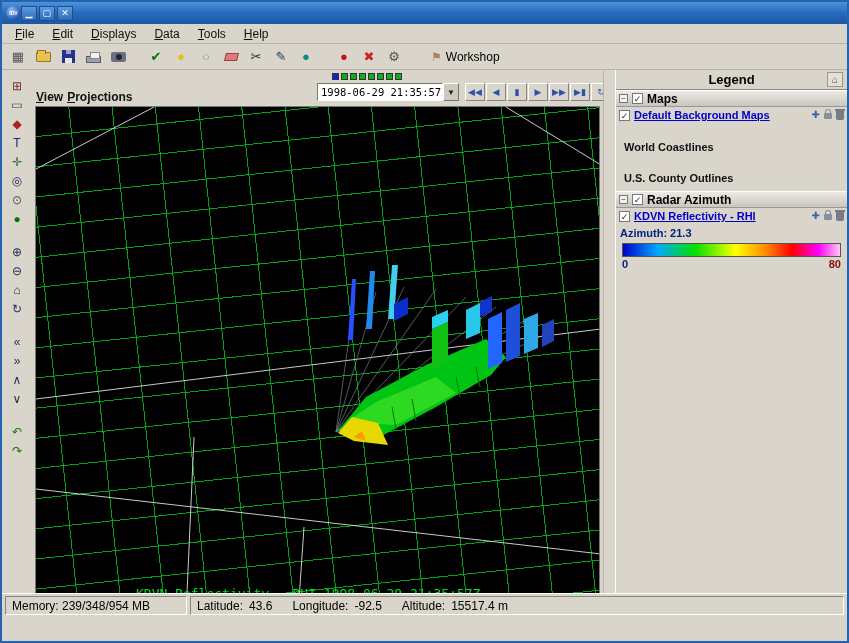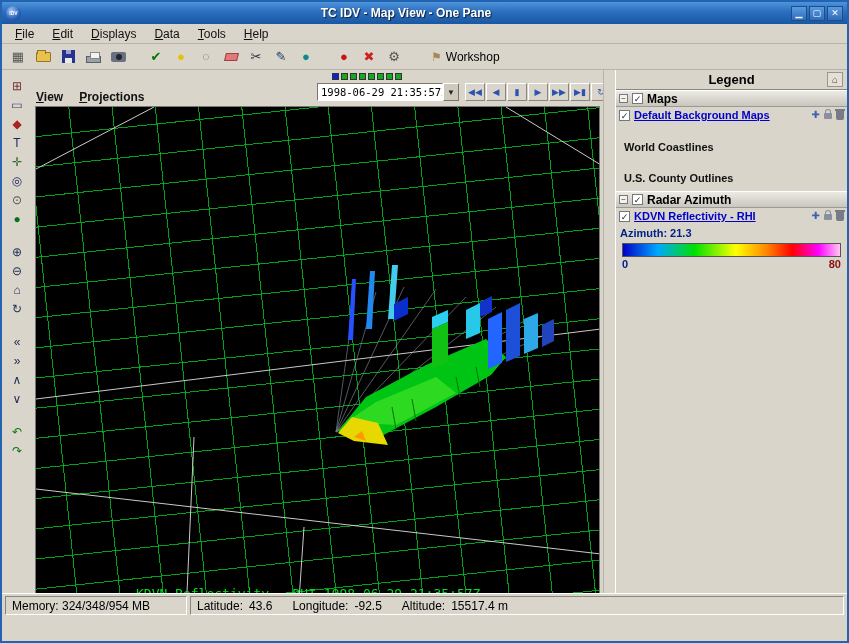--- a/index.html
+++ b/index.html
@@ -41,21 +41,21 @@
   .ic-trash:before { content:""; position:absolute; top:-2px; left:-1px; width:10px; height:2px; background:#767b85; }
 
   
   .main { position:relative; height:547px; background:#d9d5cb; }
 
   .left-toolbar { position:absolute; left:0; top:6px; width:30px; bottom:0; display:flex; flex-direction:column; align-items:center; }
   .lt-btn { width:22px; height:19px; display:flex; align-items:center; justify-content:center; font-size:12px; }
   .lt-gap { height:14px; }
 
   .center-top { position:absolute; left:30px; top:0; width:571px; height:36px; }
-  .view-menus { position:absolute; left:4px; bottom:2px; display:flex; gap:16px; }
+  .view-menus { position:absolute; left:4px; bottom:2px; display:flex; gap:4px; }
   .view-menu { font-size:12px; font-weight:bold; color:#111; }
   .view-menu::first-letter { text-decoration:underline; }
 
   .time-steps { position:absolute; left:300px; top:3px; display:flex; gap:2px; }
   .step-sq { width:7px; height:7px; border:1px solid #333; }
   .sq-sel { background:#1122cc; }
   .sq-on  { background:#11aa22; }
 
   .time-row { position:absolute; left:285px; top:13px; display:flex; align-items:center; }
   .time-box { width:126px; height:18px; background:#fff; border:1px solid; border-color:#7a766c #fff #fff #7a766c; font-family:"DejaVu Sans Mono", monospace; font-size:10.5px; display:flex; align-items:center; padding:0 3px; white-space:nowrap; overflow:hidden; }
@@ -100,21 +100,20 @@
   .p-pos { flex:1; gap:6px; }
   .pos-val { margin-right:14px; }
 </style>
 </head>
 <body>
 
 <div class="window">
 
   <div class="titlebar">
     <div class="app-logo">IDV</div>
-    <div class="title-text">TC IDV - Map View - One Pane</div>
     <div class="win-buttons">
       <div class="win-btn">▁</div>
       <div class="win-btn">▢</div>
       <div class="win-btn">✕</div>
     </div>
   </div>
 
   <div class="menubar">
     <span class="menu-item">File</span>
     <span class="menu-item">Edit</span>
@@ -364,21 +363,21 @@
       </div>
       <div class="azimuth">Azimuth: 21.3</div>
       <div class="colorbar"></div>
       <div class="colorbar-labels">
         <span class="cb-min">0</span>
         <span class="cb-max">80</span>
       </div>
     </div>
 
     <div class="statusbar">
-      <div class="status-panel p-mem">Memory: 324/348/954 MB</div>
+      <div class="status-panel p-mem">Memory: 239/348/954 MB</div>
       <div class="status-panel p-pos">
         <span>Latitude:</span>
         <span class="pos-val">43.6</span>
         <span>Longitude:</span>
         <span class="pos-val">-92.5</span>
         <span>Altitude:</span>
         <span class="pos-val">15517.4 m</span>
       </div>
     </div>
 

